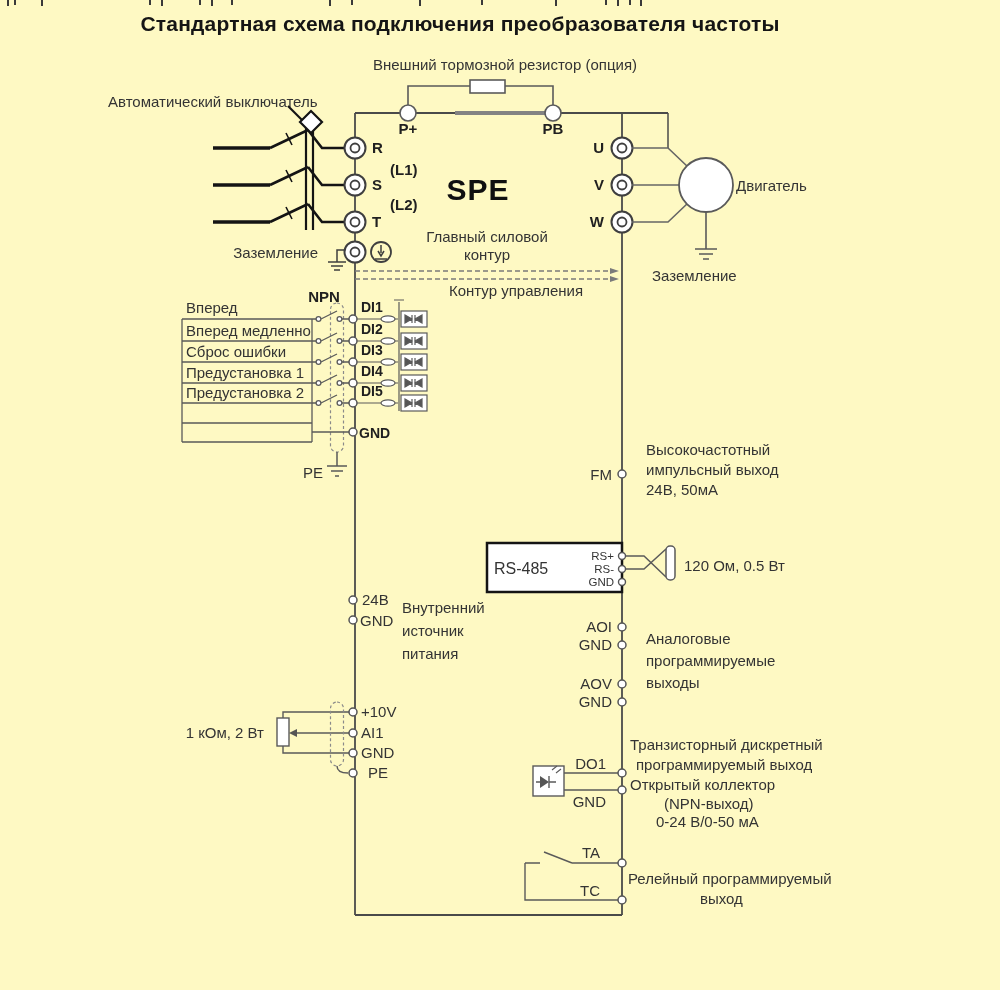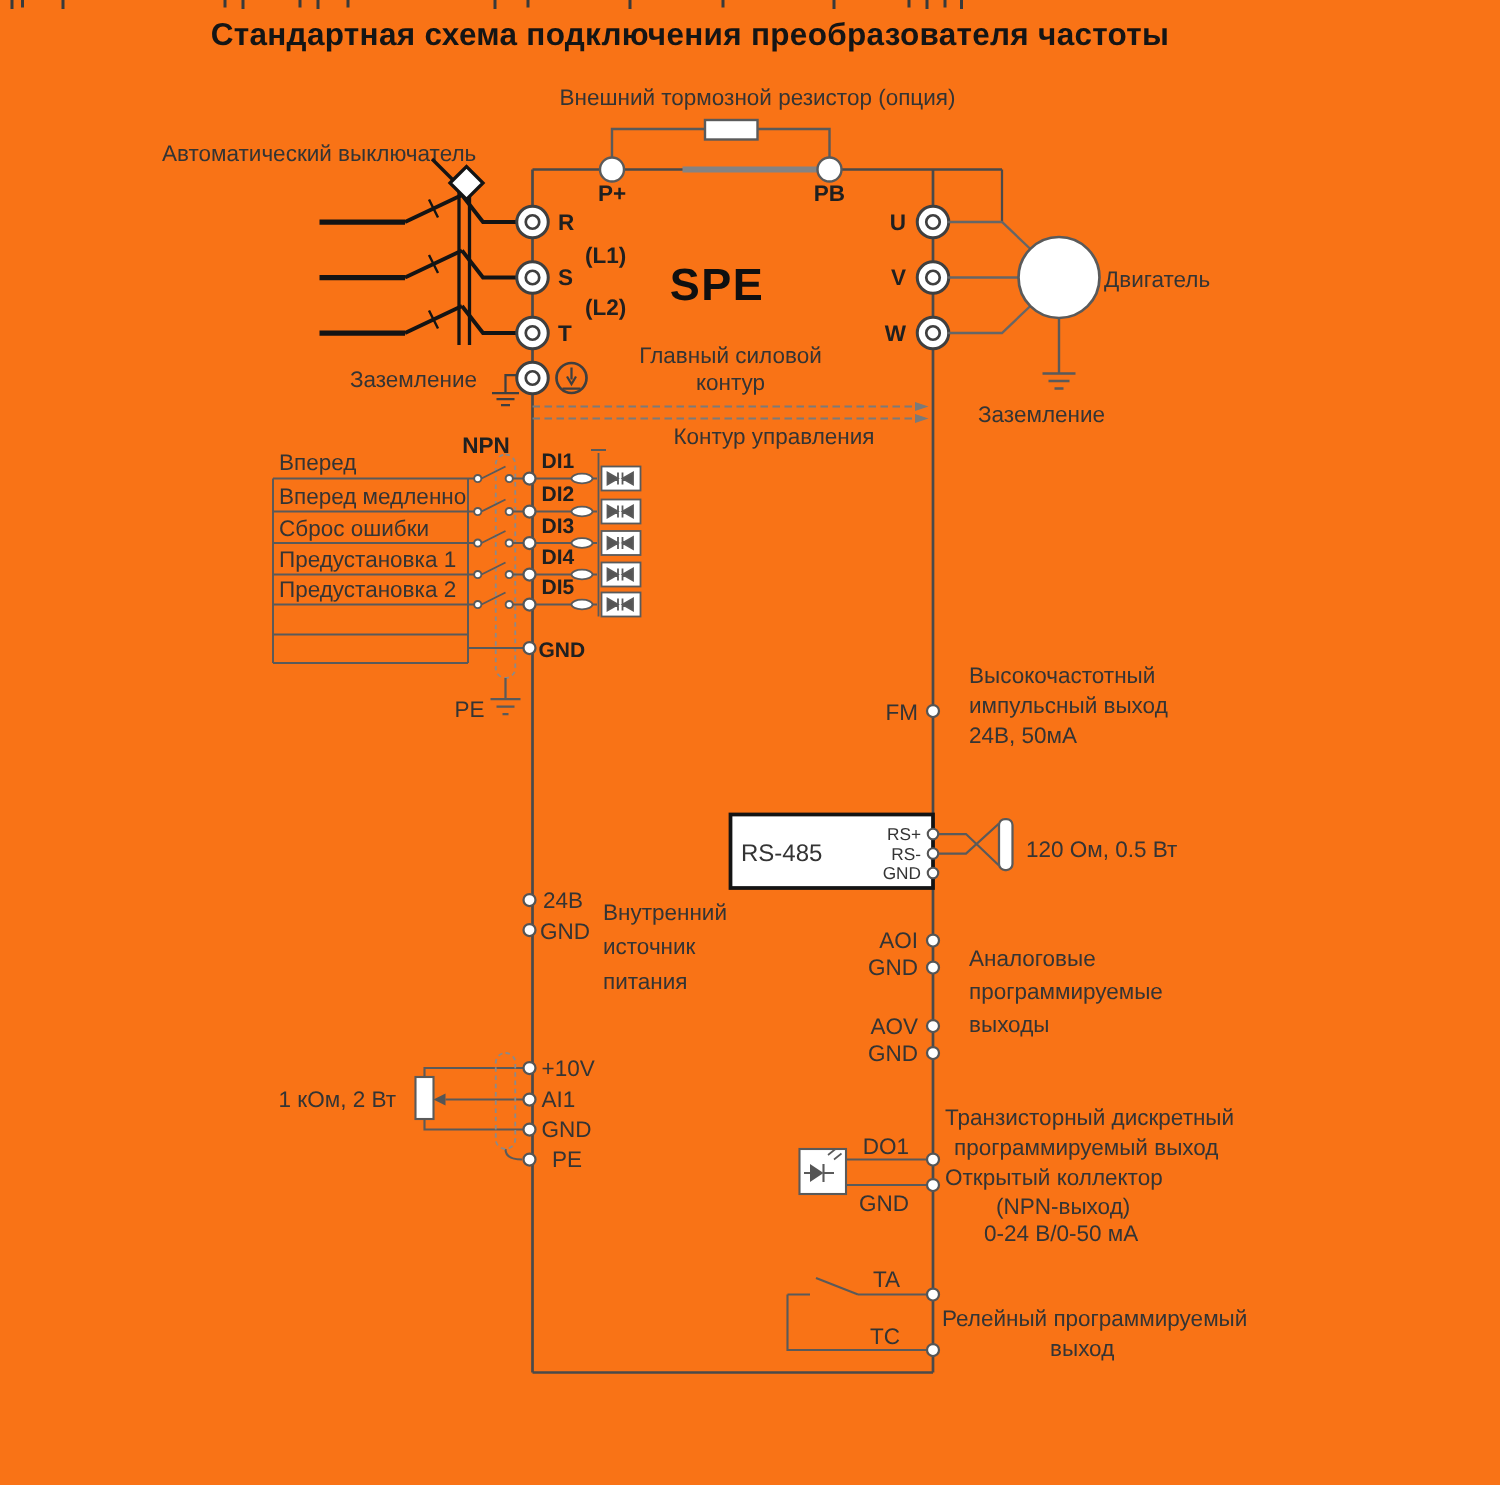--- a/index.html
+++ b/index.html
@@ -1,16 +1,16 @@
 <!DOCTYPE html>
 <html><head>
 <meta charset="utf-8">
 <style>
   html,body{margin:0;padding:0;background:#ffffff;}
-  .page{position:relative;width:1000px;height:990px;background:#f97316;overflow:hidden;
+  .page{position:relative;width:1000px;height:990px;background:#fef9c3;overflow:hidden;
         font-family:"Liberation Sans", sans-serif;}
   .title{position:absolute;left:0;top:12px;width:920px;text-align:center;
          font-size:21px;font-weight:bold;color:#151515;letter-spacing:.2px;}
   svg{position:absolute;left:0;top:0;}
   svg text{font-family:"Liberation Sans", sans-serif;fill:#343434;font-size:15px;}
   .bold{font-weight:bold;fill:#202020;}
   .big{font-size:30px;font-weight:bold;fill:#101010;letter-spacing:1px;}
   .small{font-size:11.5px;}
   .rsbox{font-size:16px;}
 </style>

